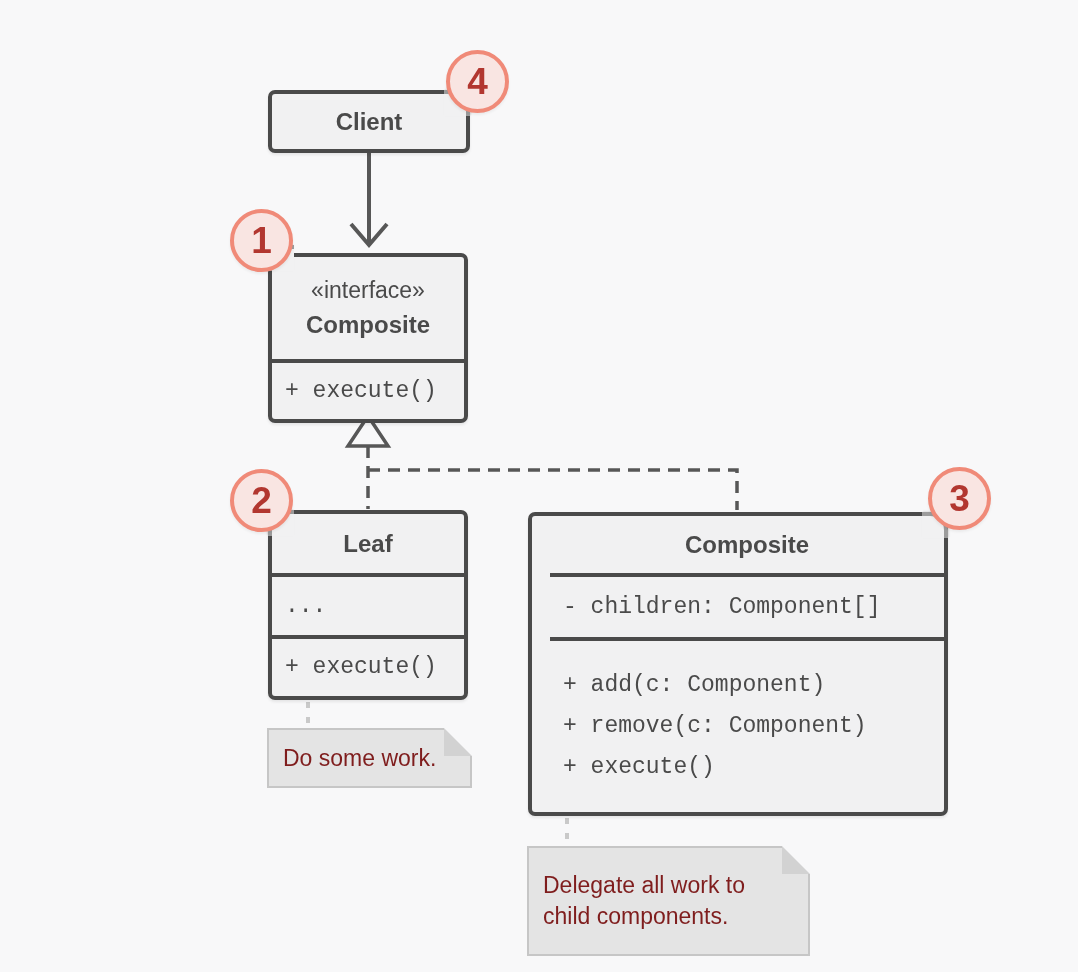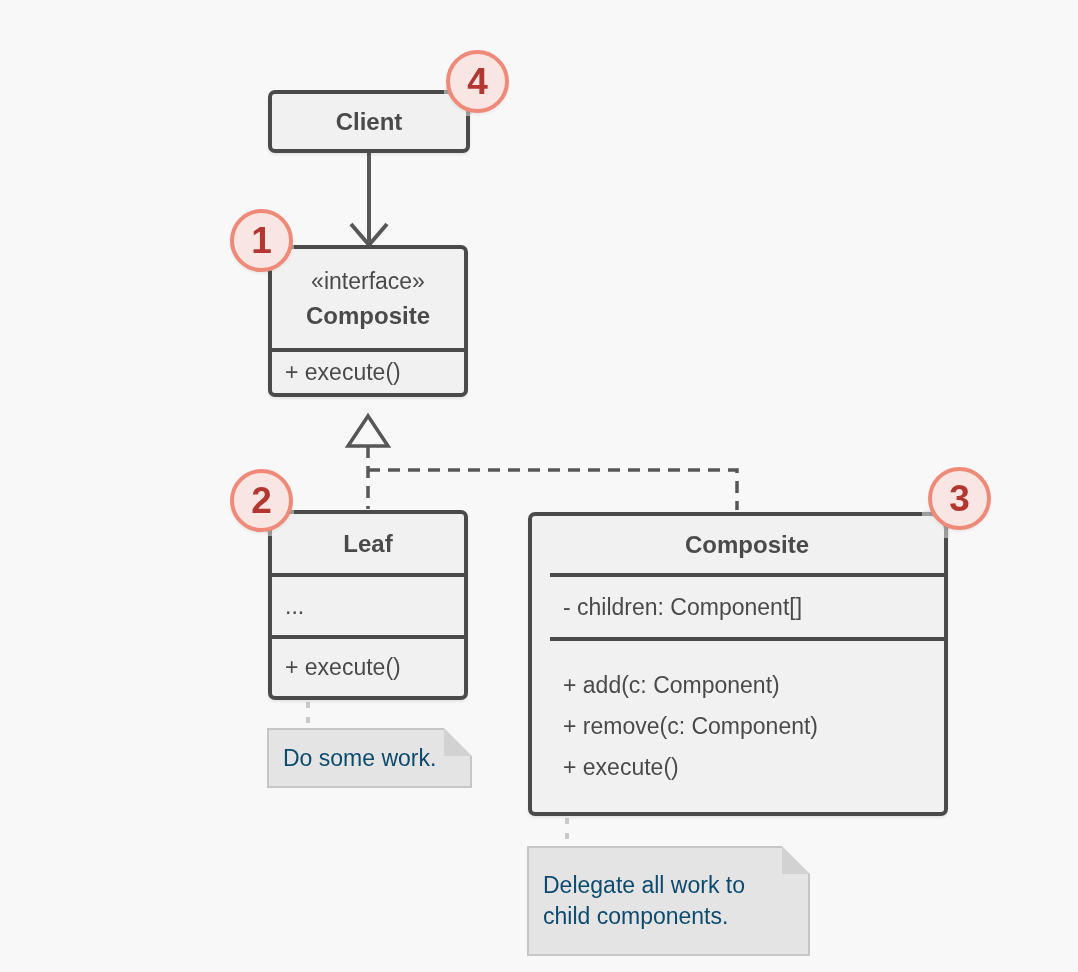--- a/index.html
+++ b/index.html
@@ -52,28 +52,28 @@
   .stereotype {
     font-weight: normal;
     font-size: 23px;
     margin-bottom: 7px;
   }
   .members {
     padding-left: 13px;
     padding-right: 8px;
     font-size: 23px;
   }
-  .member-line { line-height: 41px; }
+  .member-line { line-height: 41px; font-family: Liberation Mono, monospace; }
   
   .note {
     position: absolute;
     background: #e4e4e4;
     border: 2px solid #c6c6c6;
     box-sizing: border-box;
-    color: #0c4a6e;
+    color: #7f1d1d;
     font-size: 23px;
     z-index: 2;
     display: flex;
     flex-direction: column;
     justify-content: center;
     padding-left: 14px;
     line-height: 31px;
   }
   .note-fold {
     position: absolute;
@@ -149,21 +149,21 @@
       <line x1="567" y1="818" x2="567" y2="846" stroke="#c9c9c9" stroke-width="4" stroke-dasharray="6 9"></line>
     </g>
   </svg>
 
   <div class="uml-class" style="left:268px; top:90px; width:202px; height:63px;">
     <div class="compartment title-compartment" style="flex:1;">
       <span>Client</span>
     </div>
   </div>
 
-  <div class="uml-class" style="left:268px; top:245px; width:200px; height:152px;">
+  <div class="uml-class" style="left:268px; top:253px; width:200px; height:170px;">
     <div class="compartment title-compartment" style="height:102px;">
       <span class="stereotype">«interface»</span>
       <span>Composite</span>
     </div>
     <div class="compartment members" style="flex:1;">
       <div class="member-line">+ execute()</div>
     </div>
   </div>
 
   <div class="uml-class" style="left:268px; top:510px; width:200px; height:190px;">

